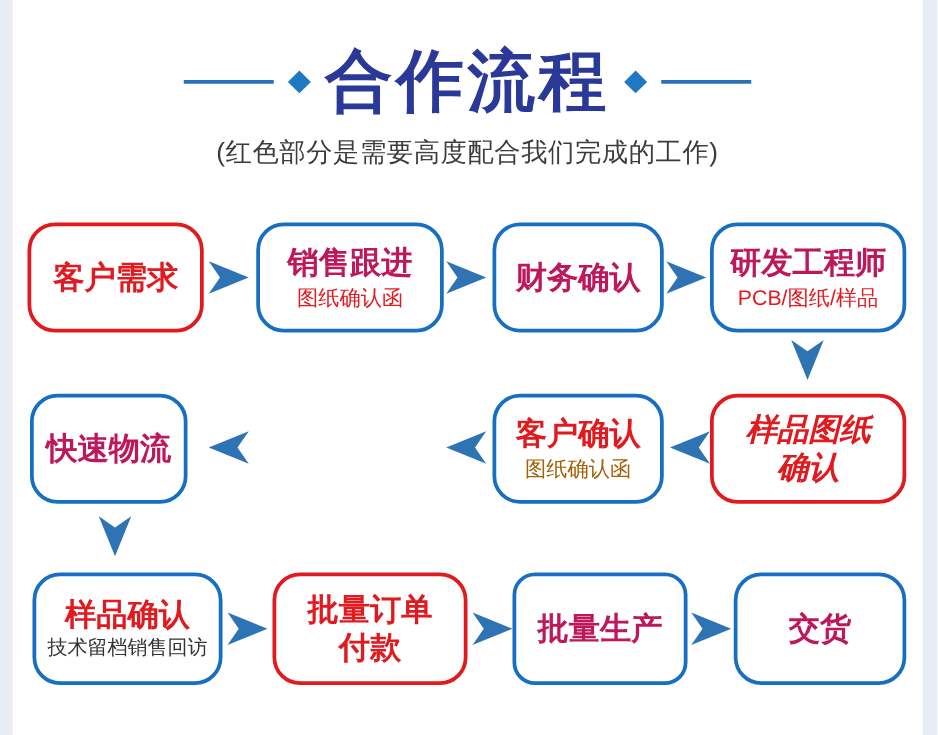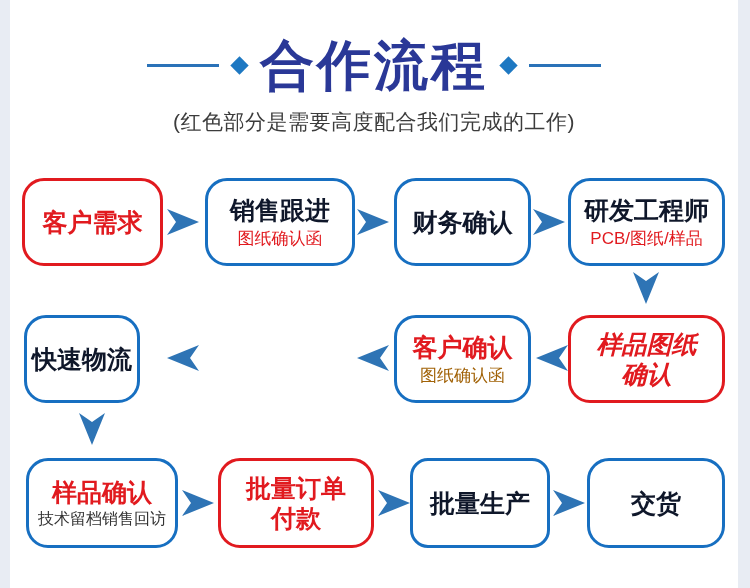--- a/index.html
+++ b/index.html
@@ -22,36 +22,36 @@
   .subtitle{margin:12px 0 0;font-size:21px;color:#3c3c3c;letter-spacing:0.5px;}
 
   
   .node{
     position:absolute;height:88px;background:#fff;
     border:3px solid #176fc1;border-radius:22px;
     display:flex;flex-direction:column;align-items:center;justify-content:center;
     box-sizing:border-box;padding:4px 5px;row-gap:2px;
   }
   .node.redbox{border-color:#e11a1f;}
-  .nt{font-size:25px;font-weight:bold;color:#0f172a;line-height:1.22;text-align:center;white-space:pre-line;}
+  .nt{font-size:25px;font-weight:bold;color:#be185d;line-height:1.22;text-align:center;white-space:pre-line;}
   .nt.red{color:#e11a1f;}
   .ns{font-size:17px;line-height:1.25;text-align:center;white-space:nowrap;}
   .ns.red{color:#e11a1f;}
   .ns.gray{color:#a16207;}
   .ns.dark{color:#333333;font-size:16px;}
 
   
   .p0{left:22px;top:178px;width:141px;}
   .p1{left:205px;top:178px;width:150px;}
   .p2{left:394px;top:178px;width:137px;}
   .p3{left:568px;top:178px;width:157px;}
   .p4{left:568px;top:315px;width:157px;font-style:italic;}
   .p5{left:394px;top:315px;width:137px;}
   .p6{left:200px;top:315px;width:151px;}
-  .p7{left:24px;top:315px;width:116px;}
+  .p7{left:24px;top:315px;width:126px;}
   .p8{left:26px;top:458px;width:152px;height:90px;}
   .p9{left:218px;top:458px;width:156px;height:90px;}
   .p10{left:410px;top:458px;width:140px;height:90px;border-radius:18px;}
   .p11{left:587px;top:458px;width:138px;height:90px;}
 
   
   .arr{position:absolute;width:34px;height:34px;}
   .arr svg{display:block;width:100%;height:100%;}
   .arr.left svg{transform:rotate(180deg);}
   .arr.down svg{transform:rotate(90deg);}

